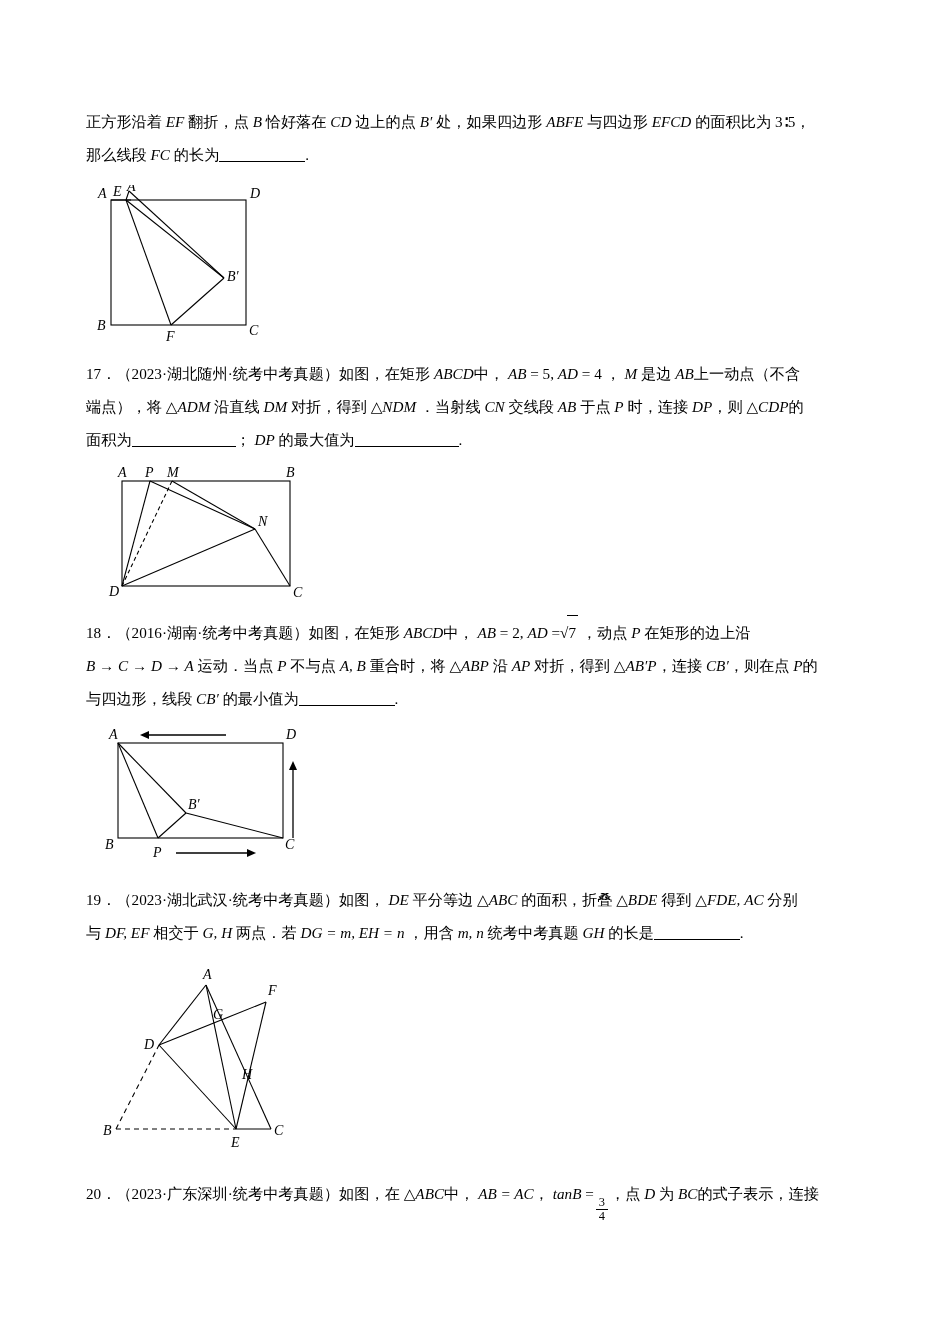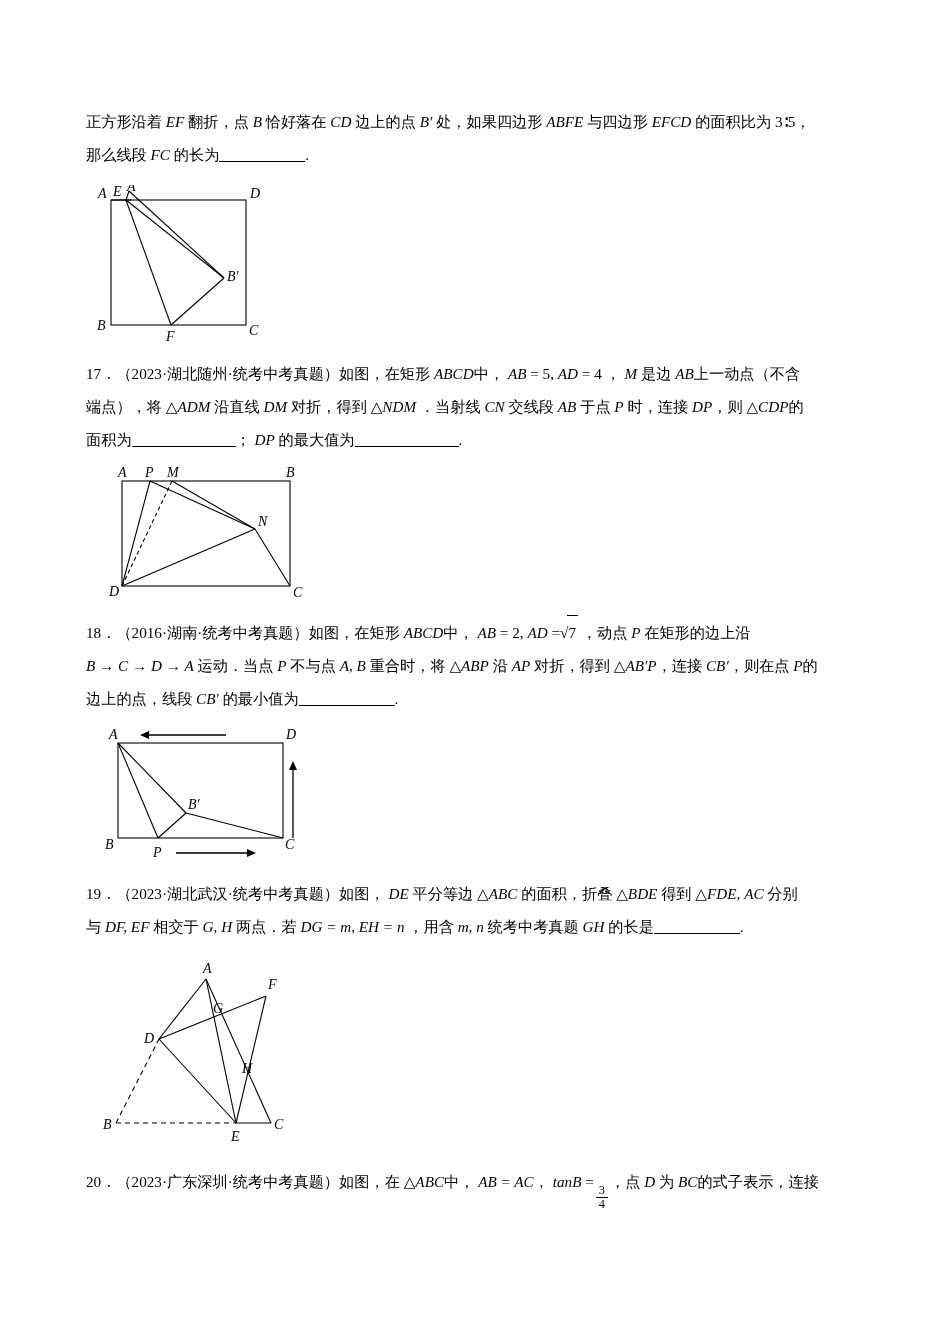--- a/index.html
+++ b/index.html
@@ -183,21 +183,21 @@
       <span>不与点</span>
       <span class="it">A, B</span>
       <span>重合时，将</span>
       <span class="it">△ABP</span>
       <span>沿</span>
       <span class="it">AP</span>
       <span>对折，得到</span>
       <span class="it">△AB′P</span><span>，连接</span>
       <span class="it">CB′</span><span>，则在点</span>
       <span class="it">P</span><span>的</span><br>
-      <span>边上的点，线段</span>
+      <span>与四边形，线段</span>
       <span class="it">CB′</span>
       <span>的最小值为</span><span class="blank" style="width:96px"></span><span>.</span>
     </div>
 
     <div class="fig" style="width:230px; height:140px; margin-left:10px; margin-top:10px;">
       <svg width="230" height="140" viewBox="0 0 230 140">
         <rect x="22" y="18" width="165" height="95" fill="none" stroke="#000" stroke-width="1.1"></rect>
 
         <line x1="130" y1="10" x2="48" y2="10" stroke="#000" stroke-width="1.3"></line>
         <polygon points="44,10 53,6 53,14" fill="#000"></polygon>
@@ -214,21 +214,21 @@
         <line x1="90" y1="88" x2="187" y2="113" stroke="#000" stroke-width="1.1"></line>
         <text class="lbl" x="13" y="14">A</text>
         <text class="lbl" x="190" y="14">D</text>
         <text class="lbl" x="92" y="84">B′</text>
         <text class="lbl" x="9" y="124">B</text>
         <text class="lbl" x="57" y="132">P</text>
         <text class="lbl" x="189" y="124">C</text>
       </svg>
     </div>
 
-    <div class="para secblock" style="margin-top:12px">
+    <div class="para secblock" style="margin-top:18px">
       <span>19．</span><span>（2023·湖北武汉·统考中考真题）如图，</span>
       <span class="it">DE</span>
       <span>平分等边</span>
       <span class="it">△ABC</span>
       <span>的面积，折叠</span>
       <span class="it">△BDE</span>
       <span>得到</span>
       <span class="it">△FDE,</span>
       <span class="it">AC</span>
       <span>分别</span><br>
@@ -264,21 +264,21 @@
         <text class="lbl" x="117" y="62">G</text>
         <text class="lbl" x="172" y="38">F</text>
         <text class="lbl" x="48" y="92">D</text>
         <text class="lbl" x="146" y="122">H</text>
         <text class="lbl" x="7" y="178">B</text>
         <text class="lbl" x="135" y="190">E</text>
         <text class="lbl" x="178" y="178">C</text>
       </svg>
     </div>
 
-    <div class="para secblock" style="margin-top:14px">
+    <div class="para secblock" style="margin-top:20px">
       <span>20．</span><span>（2023·广东深圳·统考中考真题）如图，在</span>
       <span class="it">△ABC</span><span>中，</span>
       <span class="it">AB = AC</span><span>，</span>
       <span class="it">tanB</span>
       <span>=</span><span class="frac">
           <span class="num">3</span>
           <span class="den">4</span>
         </span><span>，点</span>
       <span class="it">D</span>
       <span>为</span>

